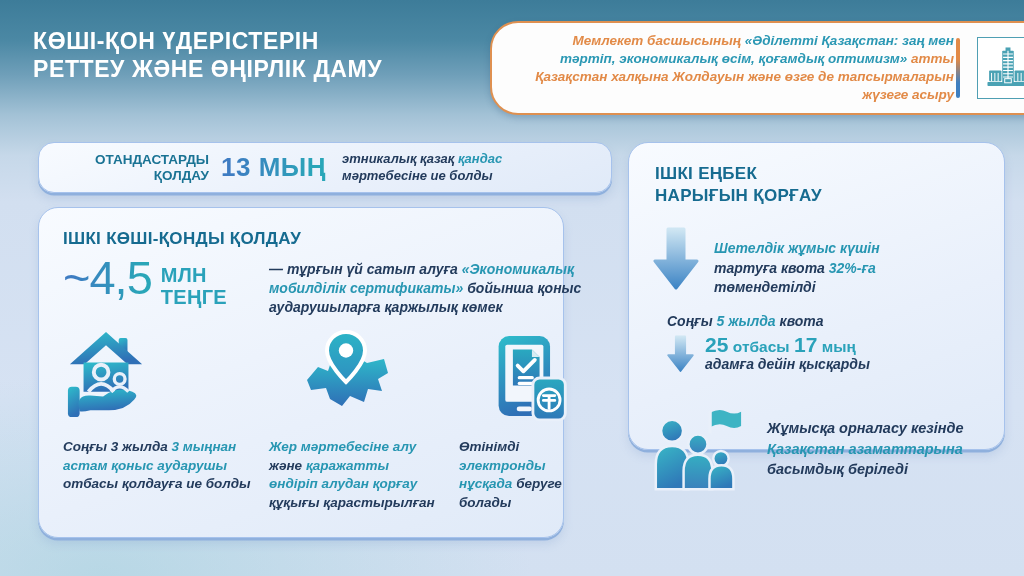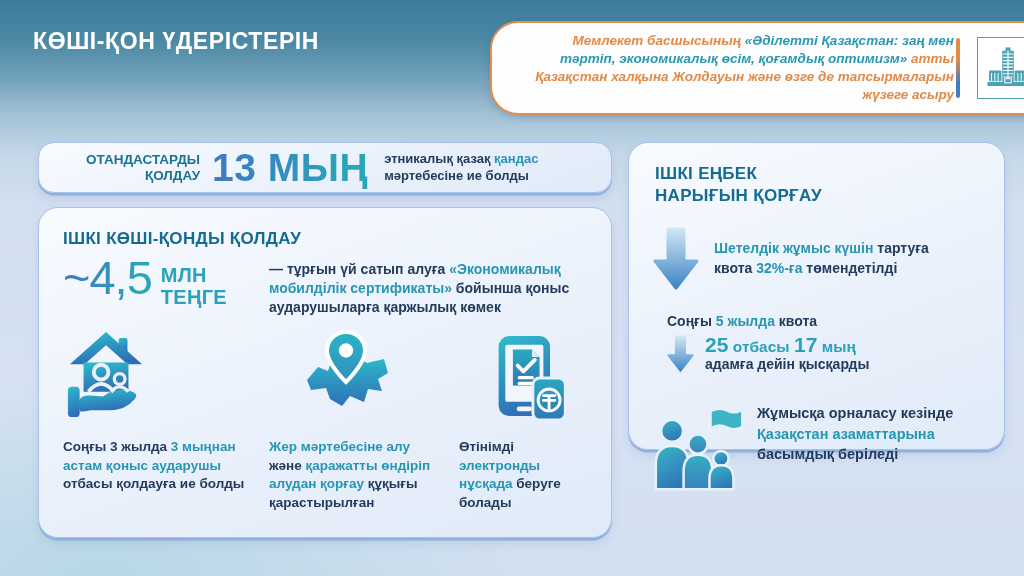--- a/index.html
+++ b/index.html
@@ -23,61 +23,62 @@
   .vbar{ width:4px; height:60px; border-radius:2px; background:linear-gradient(180deg,#e28a47 0%,#e28a47 35%,#3f7fc0 75%); }
   .logo-wrap{ width:96px; display:flex; justify-content:center; }
   .logo-box{ width:62px; height:62px; border:1.6px solid #4f9fb3; background:#fff; display:flex; align-items:center; justify-content:center; }
 
   
   .card{ background:linear-gradient(160deg,#f8fbff 0%,#e9f0fb 60%,#e0eaf8 100%);
     border:1.5px solid #a6c2ec; border-radius:20px;
     box-shadow:0 2.5px 0 #8fb0dd, 0 6px 10px rgba(120,150,200,.22); }
   .card-top{ left:38px; top:142px; width:574px; height:51px; border-radius:16px;
     display:flex; align-items:center; padding:0 20px; }
-  .card-main{ left:38px; top:207px; width:574px; height:331px; }
+  .card-main{ left:38px; top:207px; width:526px; height:331px; }
   .card-right{ left:628px; top:142px; width:377px; height:308px; }
 
   .sec-title{ color:#166b90; font-weight:800; font-size:17px; line-height:1.28; letter-spacing:.3px; }
 
   .gtxt{ background:linear-gradient(90deg,#3e7cc2 10%,#29a6b8 90%);
     -webkit-background-clip:text; background-clip:text; color:transparent; -webkit-text-fill-color:transparent; }
 
-  .ital{ font-weight:600; color:#233b5c; }
+  .ital{ font-style:italic; font-weight:600; color:#233b5c; }
   .hl{ color:#2796b2; font-weight:700; }
 
   
   .c1-label{ text-align:right; font-weight:800; font-size:13.5px; line-height:1.12; color:#1a7394; width:150px; }
-  .c1-value{ font-size:39px; font-weight:800; letter-spacing:.5px; white-space:nowrap; margin:0 16px 0 12px; }
+  .c1-value{ font-size:26px; font-weight:800; letter-spacing:.5px; white-space:nowrap; margin:0 16px 0 12px; }
   .c1-desc{ font-size:13px; line-height:1.3; width:220px; }
 
   
   .amount-row{ left:24px; top:48px; display:flex; }
   .amount-val{ font-size:47px; font-weight:400; line-height:.95; letter-spacing:-1px; }
   .amount-unit{ font-size:20px; font-weight:800; color:#2aa2ba; line-height:1.08; margin:9px 0 0 9px; letter-spacing:.3px; }
   .amount-desc{ left:230px; top:52px; width:340px; font-size:14px; line-height:1.36; }
   .feat-icon{ top:122px; } .feat-text{ top:230px; font-size:13.5px; line-height:1.38; }
 
   
   .li-row{ display:flex; align-items:flex-start; }
   .c3-item1{ left:24px; top:84px; gap:15px; }
   .c3-item1 .txt{ width:230px; font-size:14px; line-height:1.4; margin-top:12px; }
   .c3-item2{ left:38px; top:170px; }
   .c3-intro{ font-size:14px; margin-bottom:4px; }
   .c3-bigline{ color:#2aa2ba; font-weight:800; line-height:1.1; white-space:nowrap; }
   .c3-bigline .num{ font-size:21px; } .c3-bigline .word{ font-size:15.5px; }
   .c3-sub{ font-size:14px; }
-  .c3-item3{ left:22px; top:260px; gap:14px; align-items:flex-start; }
+  .c3-item3{ left:22px; top:260px; gap:24px; align-items:center; }
   .c3-item3 .txt{ width:205px; font-size:14.5px; line-height:1.42; }
   svg{ display:block; }
 </style>
 </head>
 <body>
 
 <div class="abs main-title">
   <div>КӨШІ-ҚОН ҮДЕРІСТЕРІН</div>
+  <div>РЕТТЕУ ЖӘНЕ ӨҢІРЛІК ДАМУ</div>
 </div>
 
 <div class="abs ribbon">
   <div class="ribbon-text"><span class="org">Мемлекет басшысының </span><span class="tl">«Әділетті Қазақстан: заң мен тәртіп, экономикалық өсім, қоғамдық оптимизм»</span><span class="org"> атты Қазақстан халқына Жолдауын және өзге де тапсырмаларын жүзеге асыру</span></div>
   <div class="vbar"></div>
   <div class="logo-wrap">
     <div class="logo-box">
       <svg width="46" height="46" viewBox="0 0 56 56">
         <g fill="#4aa2b4">
           <rect x="25" y="3" width="6" height="6"></rect>

